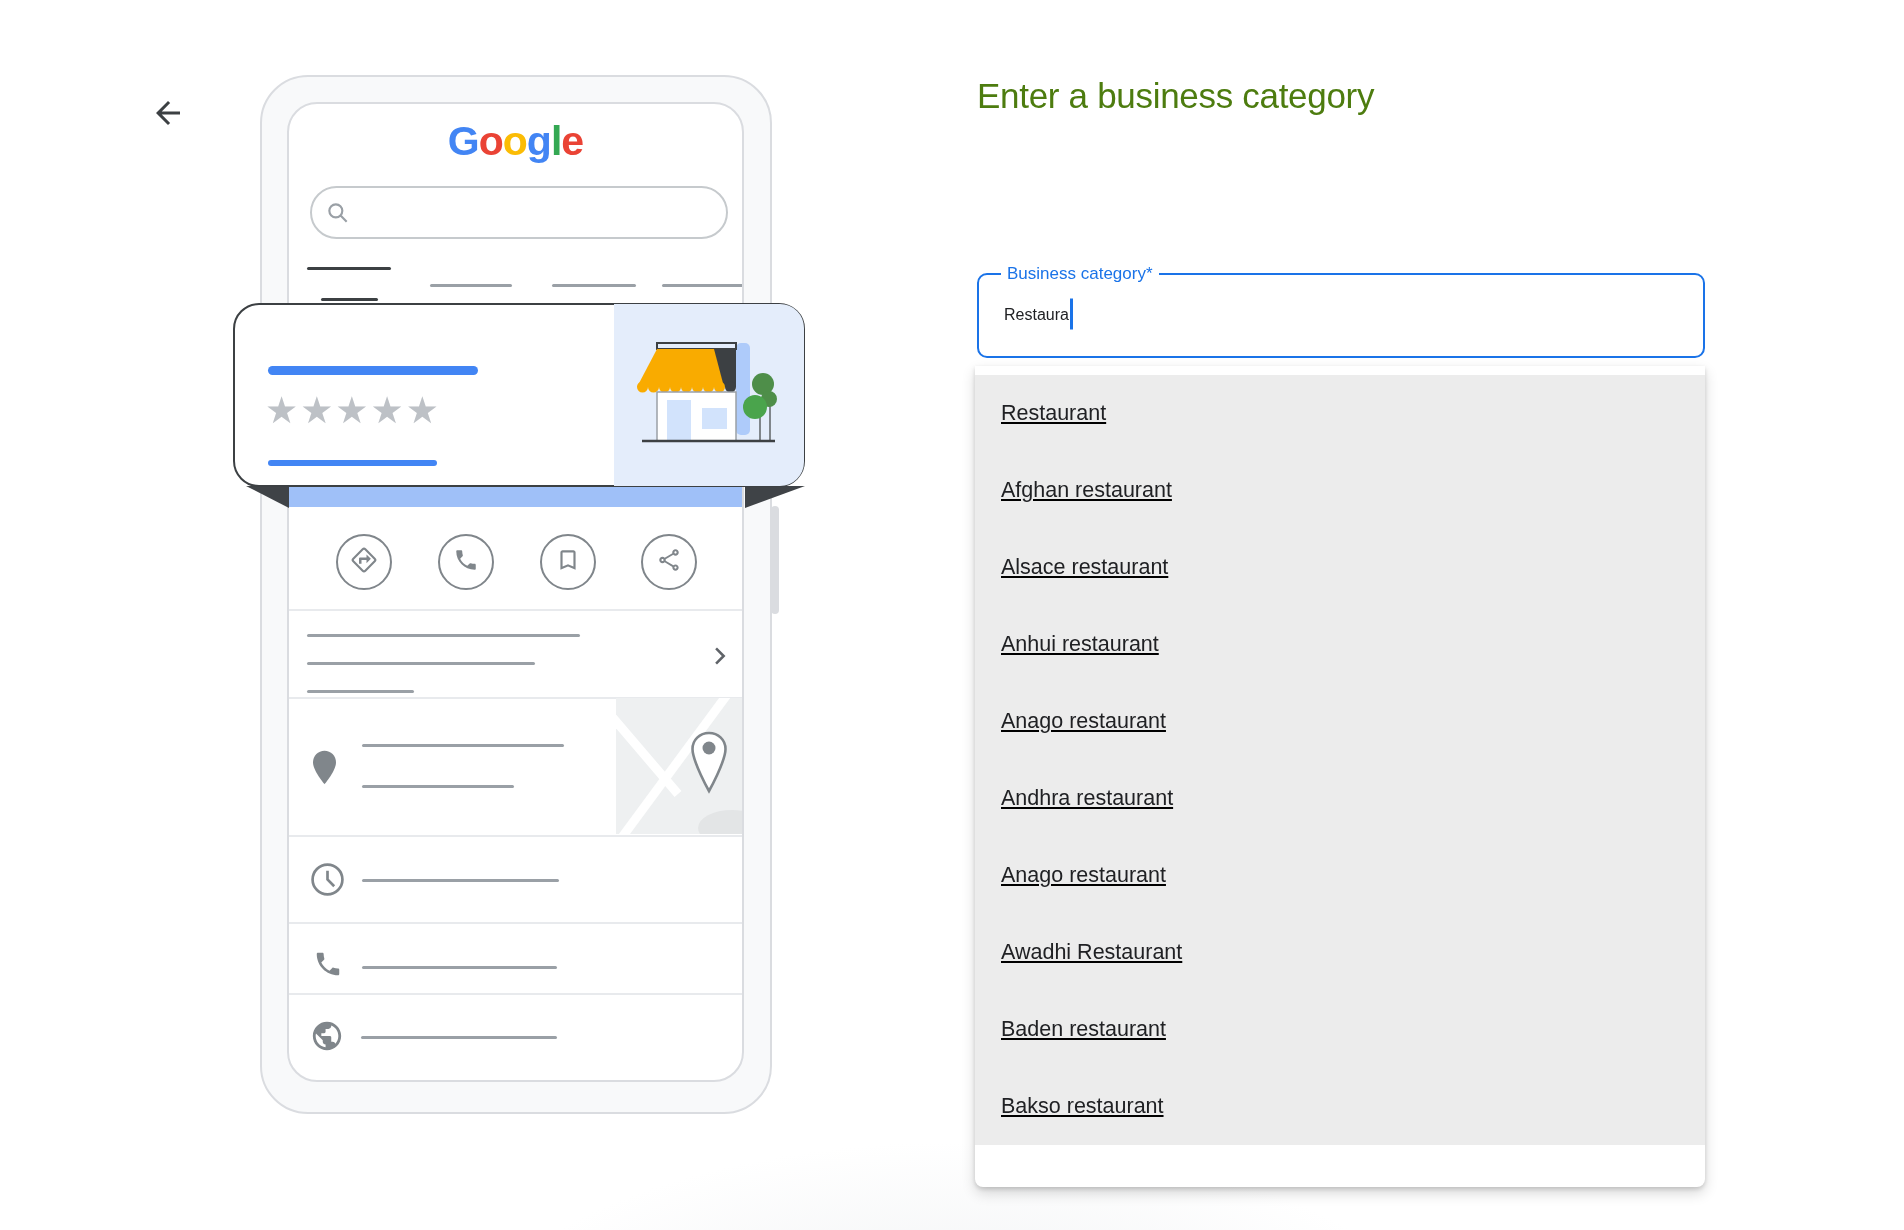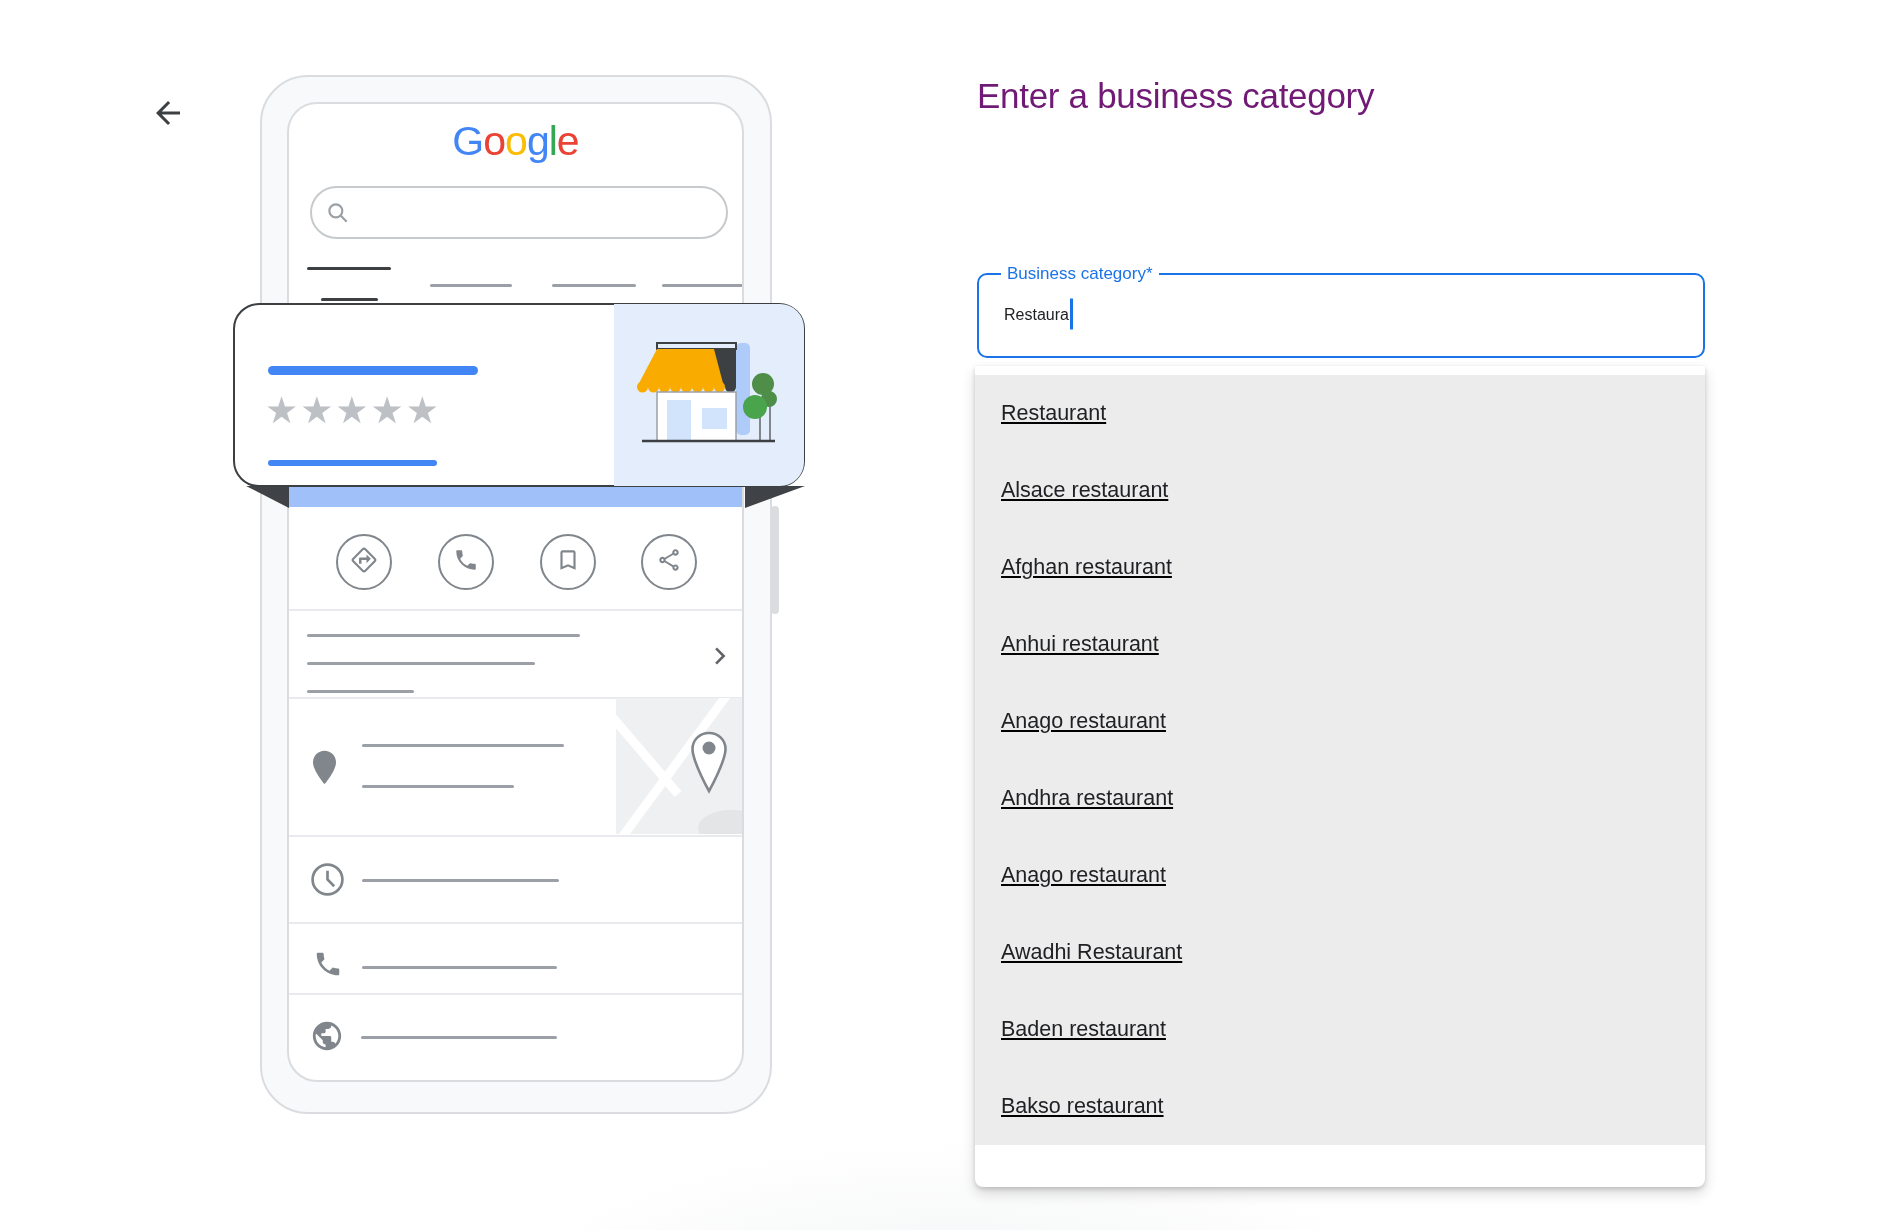--- a/index.html
+++ b/index.html
@@ -14,21 +14,21 @@
   
   .bottom-glow { left:380px; top:1110px; width:1150px; height:260px;
     background:radial-gradient(ellipse at 50% 100%, #edeff1 0%, rgba(255,255,255,0) 62%); }
 
   
   .phone { left:260px; top:75px; width:512px; height:1039px; background:#f8f9fa;
     border:2.5px solid #dadce0; border-radius:48px; }
   .screen { position:absolute; left:25px; top:25px; width:457px; height:980px; background:#fff;
     border:2px solid #dadce0; border-radius:30px; overflow:hidden; }
   .logo { position:absolute; left:0; top:14px; width:100%; text-align:center;
-    font-size:41px; font-weight:400; letter-spacing:-1px; }
+    font-size:41px; font-weight:700; letter-spacing:-1px; }
   .search-pill { position:absolute; left:21px; top:82px; width:418px; height:53px;
     border:2px solid #c6cacd; border-radius:28px; background:#fff; }
   .search-pill svg { position:absolute; left:13px; top:12px; }
 
   .skel { position:absolute; border-radius:2px; background:#9aa0a6; height:3px; }
   .skel.dark { background:#3c4043; }
   .divider { position:absolute; left:0; width:100%; height:2px; background:#e8eaed; }
 
   .blue-bar { position:absolute; left:0; top:381px; width:100%; height:22px; background:#9fc0f8; }
 
@@ -53,21 +53,21 @@
   .card-line1 { position:absolute; left:33px; top:61px; width:210px; height:9px;
     border-radius:5px; background:#4285f4; }
   .card-line2 { position:absolute; left:33px; top:155px; width:169px; height:6px;
     border-radius:3px; background:#4285f4; }
   .stars { position:absolute; left:30px; top:84px; font-size:37px; letter-spacing:2px; color:#bdc1c6; }
   .store-panel { position:absolute; right:-1px; top:-1px; bottom:-1px; width:190px;
     background:#e4edfb; border-radius:0 24px 24px 0; overflow:hidden; }
   .store-panel svg { position:absolute; left:20px; top:26px; }
 
   
-  .title { left:977px; top:76px; font-size:35px; font-weight:400; color:#701a75; letter-spacing:-0.3px;text-align:center; }
+  .title { left:977px; top:76px; font-size:35px; font-weight:400; color:#4d7c0f; letter-spacing:-0.3px;text-align:center; }
   .subtitle { left:979px; top:158px; width:662px; font-size:20px; line-height:33px; color:#5f6368; }
 
   .field { left:977px; top:273px; width:728px; height:85px; background:#fff;
     border:2.5px solid #1a73e8; border-radius:10px; z-index:11; cursor:text;text-align:right; }
   .field-label { position:absolute; left:22px; top:-11px; background:#fff; padding:0 6px;
     font-size:17px; color:#1a73e8; }
   .field-value { position:absolute; left:25px; top:50%; transform:translateY(-50%);
     font-size:16px; color:#202124; white-space:pre; }
   .caret { display:inline-block; width:3px; height:31px; background:#1a73e8;
     vertical-align:middle; margin-left:1px; margin-top:-4px; }
@@ -257,22 +257,22 @@
 
   <h1 class="abs title">Enter a business category</h1>
 
   <div class="abs field">
     <span class="field-label">Business category*</span>
     <span class="field-value"><span>Restaura</span><span class="caret"></span></span>
   </div>
 
   <div class="abs dropdown">
     <div class="suggestion highlighted">Restaurant</div>
-  <div class="suggestion highlighted">Alsace restaurant</div>
-      <div class="suggestion highlighted">Afghan restaurant</div>
+  <div class="suggestion highlighted">Afghan restaurant</div>
+      <div class="suggestion highlighted">Alsace restaurant</div>
       <div class="suggestion highlighted">Anhui restaurant</div>
       <div class="suggestion highlighted">Anago restaurant</div>
       <div class="suggestion highlighted">Andhra restaurant</div>
       <div class="suggestion highlighted">Anago restaurant</div>
       <div class="suggestion highlighted">Awadhi Restaurant</div>
       <div class="suggestion highlighted">Baden restaurant</div>
       <div class="suggestion highlighted">Bakso restaurant</div>
     </div>
 
 </div>

